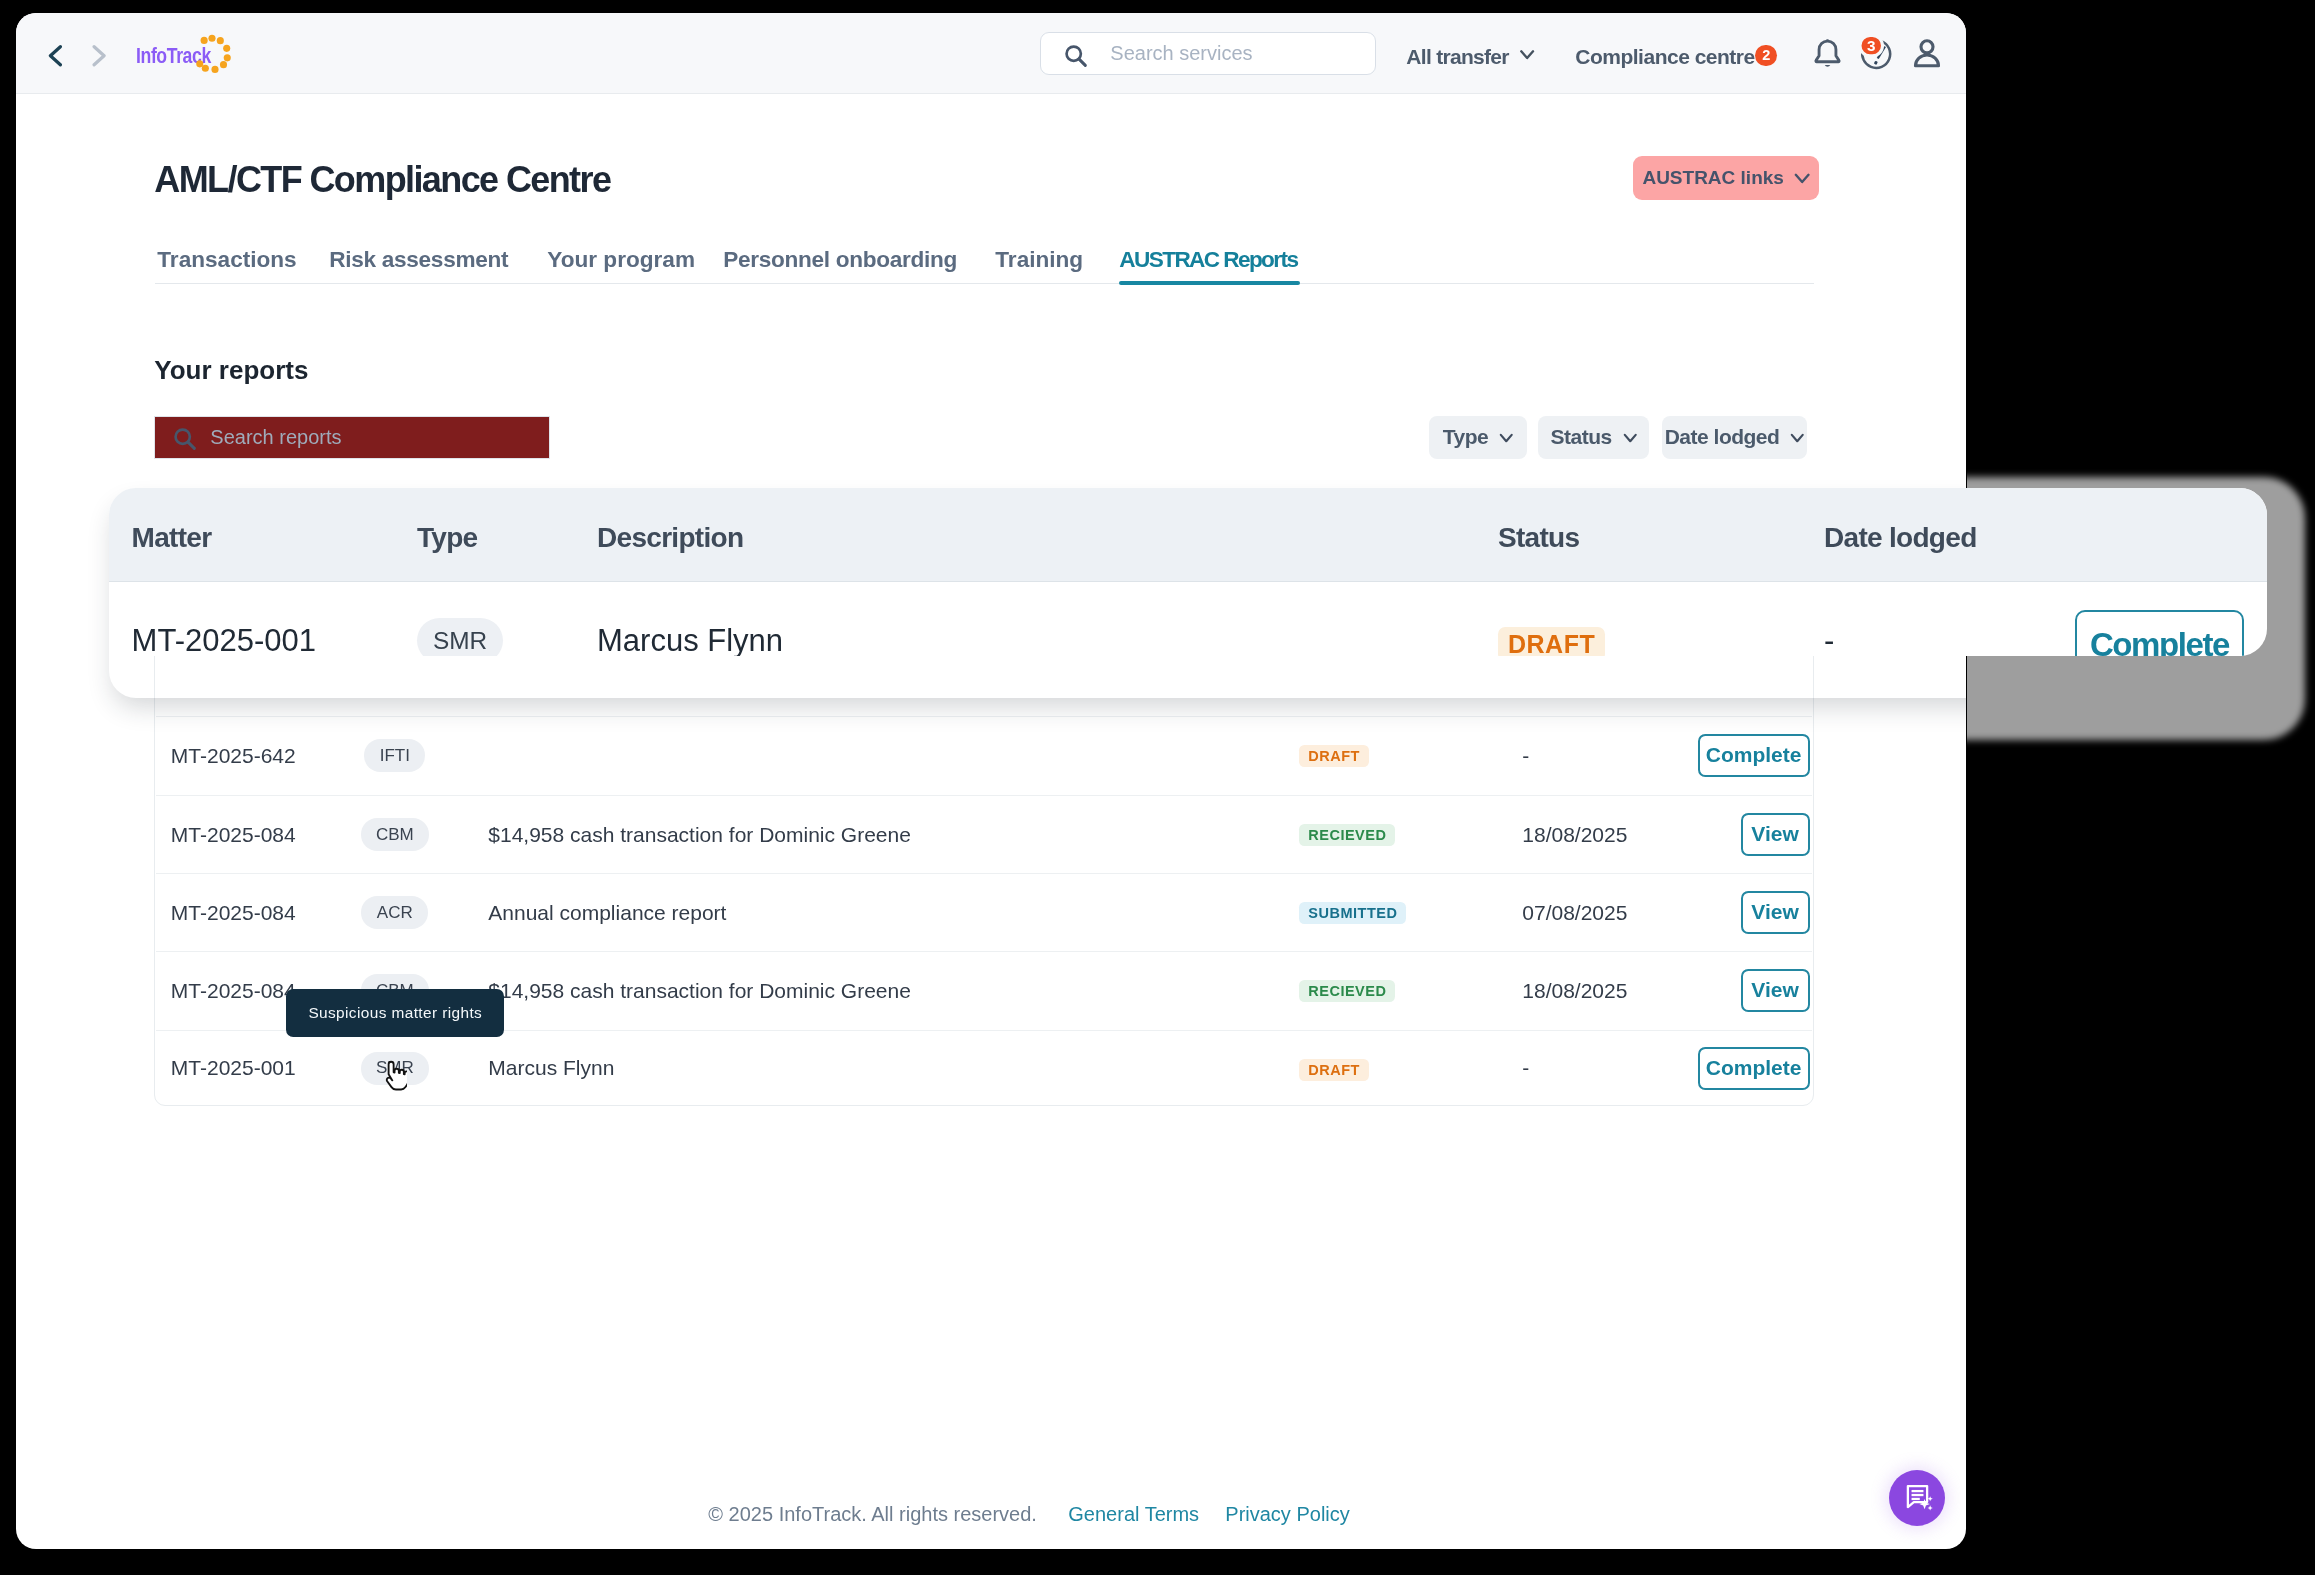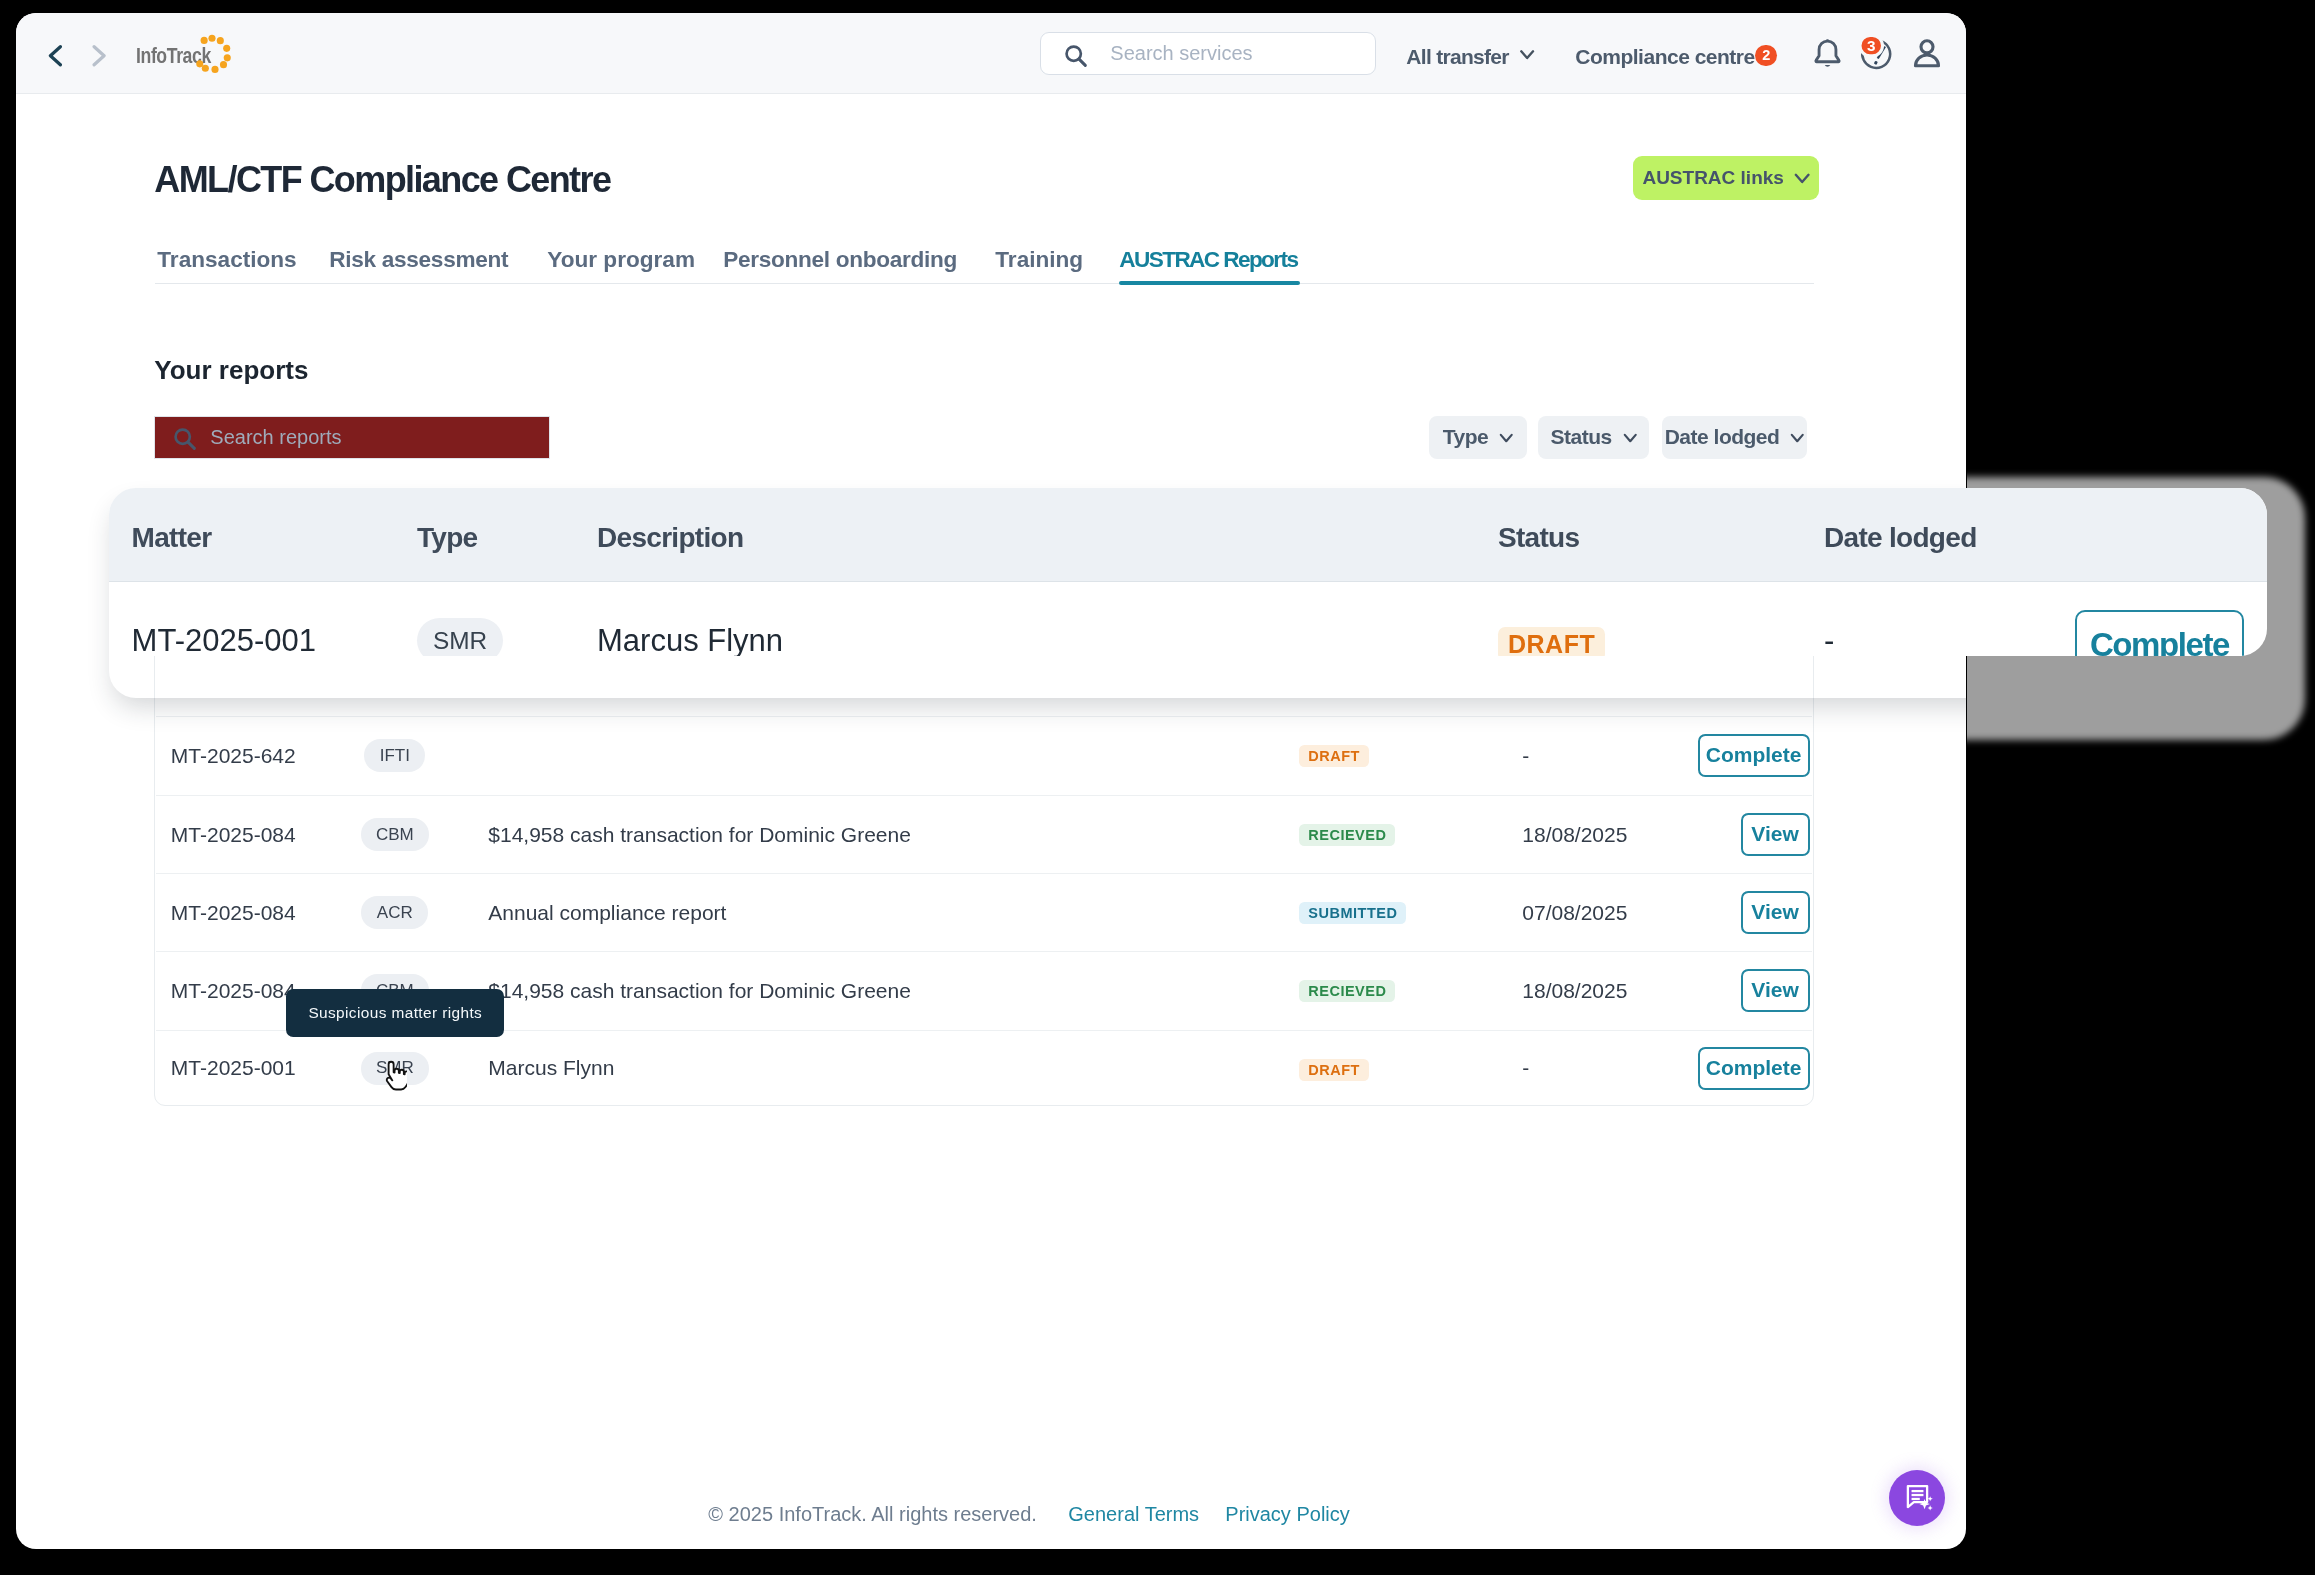--- a/index.html
+++ b/index.html
@@ -6,35 +6,35 @@
   html,body { width:2316px; height:1576px; background:#000; overflow:hidden; }
   body { font-family:"Liberation Sans", sans-serif; position:relative; }
   .app { position:absolute; left:16.3px; top:12.7px; width:1950px; height:1536px;
          background:#fff; border-radius:20px; overflow:hidden; }
   .abs { position:absolute; }
 
   
   .topbar { position:absolute; left:0; top:0; width:100%; height:81px;
             background:#f7f8fa; border-bottom:1.8px solid #e8ebee; }
   .logo-text { position:absolute; left:120px; top:30px; font-size:22.6px; font-weight:bold;
-               color:#737373; letter-spacing:-0.5px; }
+               color:#8b5cf6; letter-spacing:-0.5px; }
   .searchbox { position:absolute; left:1024px; top:19px; width:336px; height:43px;
                background:#fff; border:1.8px solid #d9dfe7; border-radius:9px; }
   .searchbox .ph { position:absolute; left:69px; top:9px; font-size:20px; color:#a8b3c2; }
   .allserv { position:absolute; left:1390px; top:32px; font-size:21px; font-weight:bold; color:#4d5b6c; letter-spacing:-0.7px; }
   .compcen { position:absolute; left:1559px; top:32px; font-size:21px; font-weight:bold; color:#4d5b6c; letter-spacing:-0.5px; }
   .badge-o { position:absolute; background:#f04f23; color:#fff; border-radius:11px;
              font-size:14.5px; font-weight:bold; text-align:center; line-height:21px;
              width:22px; height:21px; }
 
   
   .title { position:absolute; left:138px; top:146px; font-size:36px; font-weight:bold;
            color:#1e2836; letter-spacing:-1.6px; }
   .austrac-btn { position:absolute; left:1617px; top:143px; width:186px; height:44px;
-                 background:#bef264; border-radius:9px; display:flex; align-items:center;
+                 background:#fca5a5; border-radius:9px; display:flex; align-items:center;
                  justify-content:center; gap:10px;
                  font-size:19px; font-weight:bold; color:#45536b; }
   .tab { position:absolute; top:234px; font-size:22.6px; font-weight:bold; color:#5b6b80; }
   .tab.active { color:#15809b; }
   .tabline { position:absolute; left:139px; top:270px; width:1659px; height:1.8px; background:#e4e8ec; }
   .tabline-active { position:absolute; left:1103px; top:268px; width:181px; height:4.5px;
                     background:#1787a2; border-radius:2.7px; }
 
   .yr { position:absolute; left:138px; top:342px; font-size:26px; font-weight:bold; color:#1c2530; }
   .searchrep { position:absolute; left:138px; top:403px; width:396px; height:43px;

